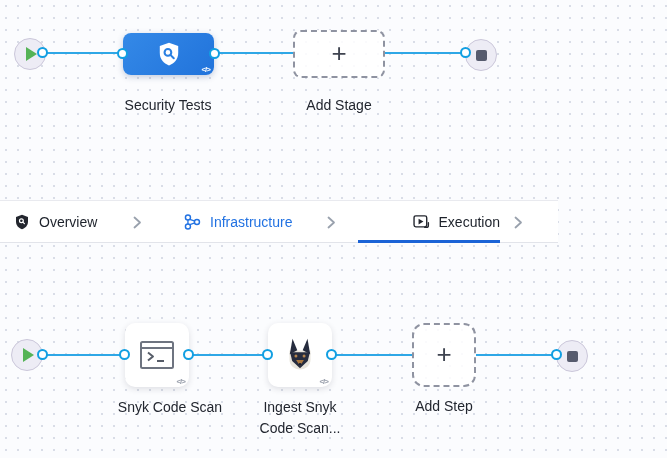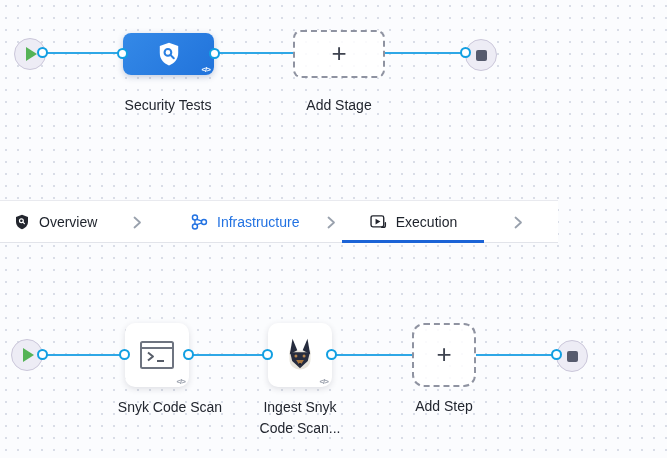--- a/index.html
+++ b/index.html
@@ -96,37 +96,37 @@
         <circle cx="7.4" cy="6.7" r="1.9" fill="none" stroke="#ffffff" stroke-width="1.2"></circle>
         <line x1="8.8" y1="8.1" x2="10.4" y2="9.7" stroke="#ffffff" stroke-width="1.2" stroke-linecap="round"></line>
       </svg>
       <span>Overview</span>
     </div>
 
     <svg class="sep" style="left:133px;" width="9" height="13" viewBox="0 0 9 13">
       <polyline points="1.5,1.5 7,6.5 1.5,11.5" fill="none" stroke="#99a1ad" stroke-width="1.8" stroke-linecap="round" stroke-linejoin="round"></polyline>
     </svg>
 
-    <div class="tab blue" style="left:190px;">
+    <div class="tab blue" style="left:183px;">
       <svg width="18" height="18" viewBox="0 0 20 20">
         <line x1="6" y1="6.5" x2="14" y2="9.2" stroke="#2272e2" stroke-width="1.5"></line>
         <line x1="6" y1="13.5" x2="14" y2="10.8" stroke="#2272e2" stroke-width="1.5"></line>
         <line x1="5.5" y1="6" x2="5.5" y2="14" stroke="#2272e2" stroke-width="1.5"></line>
         <circle cx="5.5" cy="5" r="2.8" fill="#ffffff" stroke="#2272e2" stroke-width="1.6"></circle>
         <circle cx="5.5" cy="15" r="2.8" fill="#ffffff" stroke="#2272e2" stroke-width="1.6"></circle>
         <circle cx="15.5" cy="10" r="2.8" fill="#ffffff" stroke="#2272e2" stroke-width="1.6"></circle>
       </svg>
       <span>Infrastructure</span>
     </div>
 
     <svg class="sep" style="left:327px;" width="9" height="13" viewBox="0 0 9 13">
       <polyline points="1.5,1.5 7,6.5 1.5,11.5" fill="none" stroke="#99a1ad" stroke-width="1.8" stroke-linecap="round" stroke-linejoin="round"></polyline>
     </svg>
 
-    <div class="tab" style="left:342px; width:142px; justify-content:center;">
+    <div class="tab" style="left:358px; width:142px; justify-content:flex-end;">
       <svg width="18" height="18" viewBox="0 0 22 22">
         <rect x="2.5" y="3.5" width="15.5" height="13.5" rx="2.2" fill="none" stroke="#23262e" stroke-width="1.7"></rect>
         <polygon points="8,7 8,14 14,10.5" fill="#23262e"></polygon>
         <path d="M20 12 v3.2 a2.3 2.3 0 0 1 -2.3 2.3 h-2.2" fill="none" stroke="#23262e" stroke-width="1.7" stroke-linecap="round"></path>
       </svg>
       <span>Execution</span>
       <div class="underline"></div>
     </div>
 
     <svg class="sep" style="left:514px;" width="9" height="13" viewBox="0 0 9 13">

